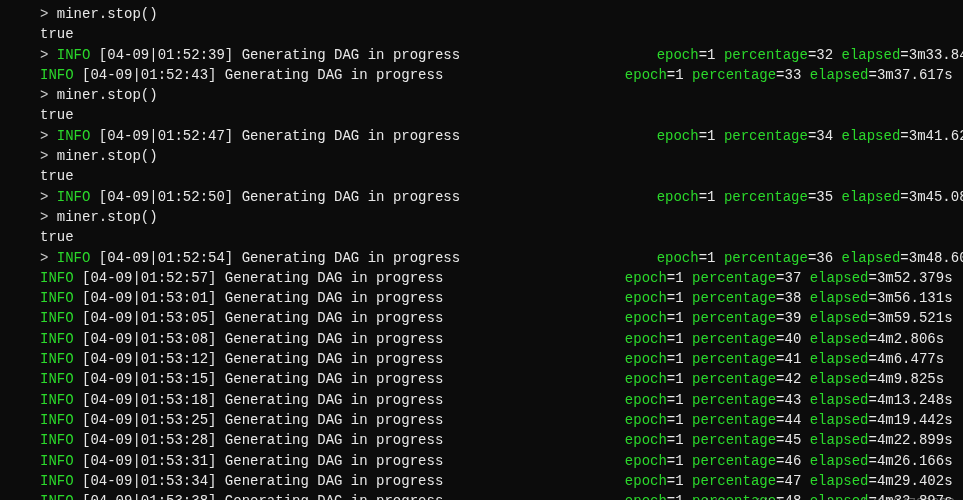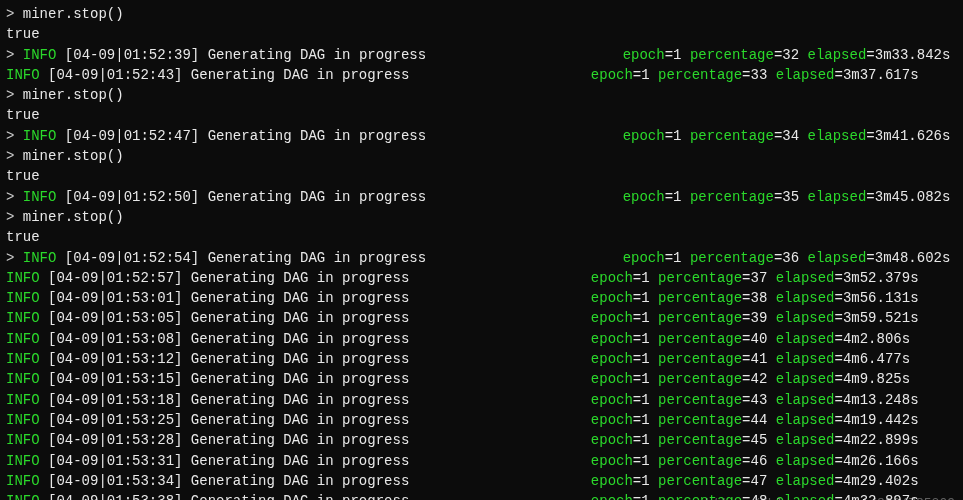--- a/index.html
+++ b/index.html
@@ -7,21 +7,21 @@
       background: #0c0c0c;
       font-family: 'Consolas', 'Courier New', monospace;
       font-size: 14px;
       line-height: 1.45;
       color: #d0d0d0;
       padding: 4px 6px;
       width: 963px;
       overflow: hidden;
       position: relative;
     }
-    .line { white-space: pre; }
+    .line { white-space: pre; margin-left: 34px; }
     .prompt { color: #cccccc; }
     .white { color: #e8e8e8; }
     .green { color: #2bd82b; }
     .msg-col { display: inline-block; width: 415px; }
     .msg-col-shift { display: inline-block; width: 400px; }
     .kv { white-space: nowrap; }
     .watermark {
       position: absolute;
       right: 8px;
       bottom: 2px;

